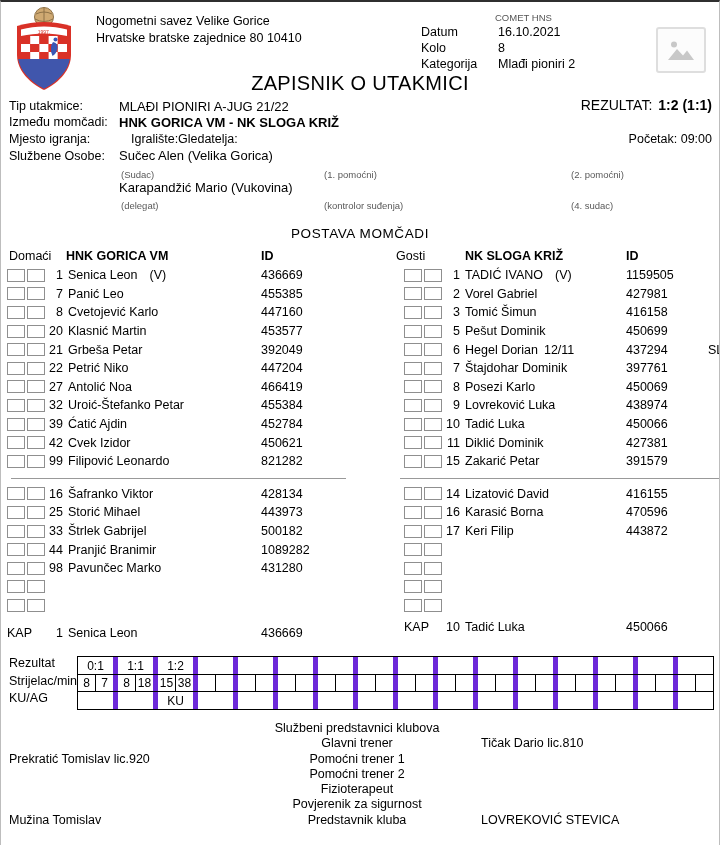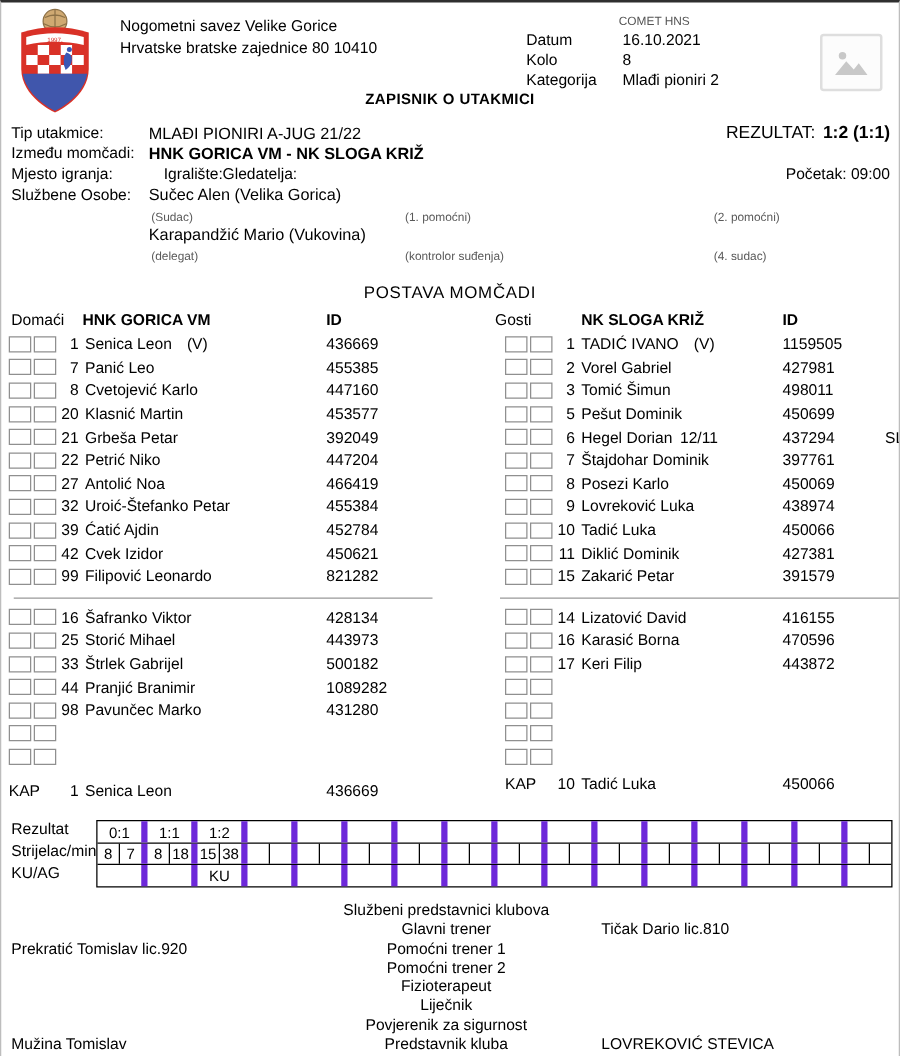--- a/index.html
+++ b/index.html
@@ -15,21 +15,21 @@
   
   .header{position:relative;height:95px;}
   .crest{position:absolute;left:9px;top:4px;}
   .org{position:absolute;left:95px;top:11px;font-size:12.5px;line-height:17px;}
   .meta{position:absolute;left:420px;top:9px;font-size:12.5px;}
   .syslabel{position:absolute;left:74px;top:1px;font-size:9.5px;color:#555;}
   .metarow{display:flex;line-height:16px;}
   .metarow .ml{width:77px;}
   .imgph{position:absolute;left:655px;top:25px;width:46px;height:42px;border:2px solid #dedede;
          border-radius:3px;background:#fcfcfc;display:flex;align-items:center;justify-content:center;}
-  .title{position:absolute;left:0;right:0;top:70px;text-align:center;font-weight:bold;font-size:12px;letter-spacing:0.3px;}
+  .title{position:absolute;left:0;right:0;top:70px;text-align:center;font-weight:normal;font-size:20px;letter-spacing:0.3px;}
   
   .info{position:relative;height:116px;font-size:12.5px;}
   .lbl{font-size:12.5px;}
   .val13{font-size:13px;}
   .bold{font-weight:bold;}
   .small-gray{font-size:9.5px;color:#595959;}
   .rezline{font-size:14px;}
   .rezline .score{font-weight:bold;margin-left:6px;}
   
   .rosterTitle{text-align:center;font-size:13.5px;margin-top:13px;letter-spacing:0.6px;}
@@ -382,21 +382,21 @@
           <span class="pname">Vorel Gabriel</span>
           <span class="pid">427981</span>
         </div>
         <div class="prow">
           <span class="boxes">
             <span class="box"></span>
             <span class="box"></span>
           </span>
           <span class="num">3</span>
           <span class="pname">Tomić Šimun</span>
-          <span class="pid">498011</span>
+          <span class="pid">416158</span>
         </div>
         <div class="prow">
           <span class="boxes">
             <span class="box"></span>
             <span class="box"></span>
           </span>
           <span class="num">5</span>
           <span class="pname">Pešut Dominik</span>
           <span class="pid">450699</span>
         </div>
@@ -661,21 +661,20 @@
       <div class="c">Pomoćni trener 2</div>
       <div class="r"></div>
     </div>
     <div class="reprow">
       <div class="l"></div>
       <div class="c">Fizioterapeut</div>
       <div class="r"></div>
     </div>
     <div class="reprow">
       <div class="l"></div>
-      <div class="c">Liječnik</div>
       <div class="r"></div>
     </div>
     <div class="reprow">
       <div class="l"></div>
       <div class="c">Povjerenik za sigurnost</div>
       <div class="r"></div>
     </div>
     <div class="reprow">
       <div class="l">Mužina Tomislav</div>
       <div class="c">Predstavnik kluba</div>

